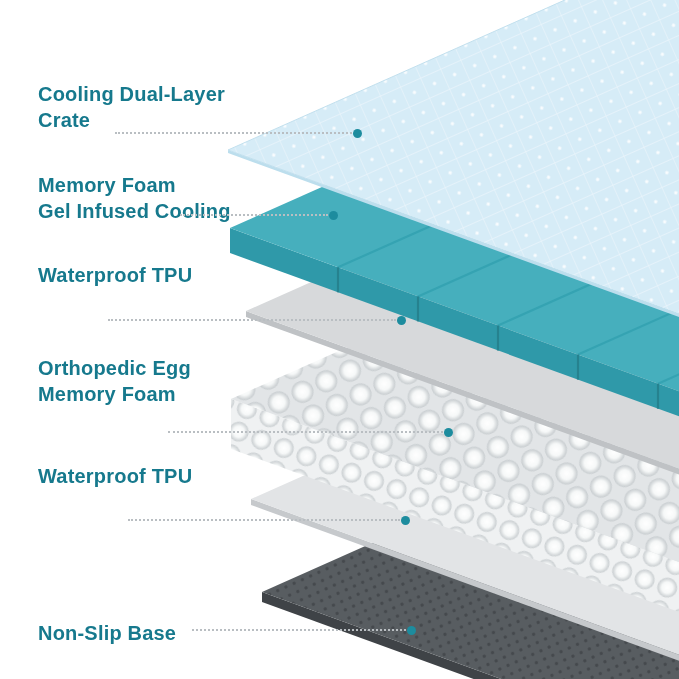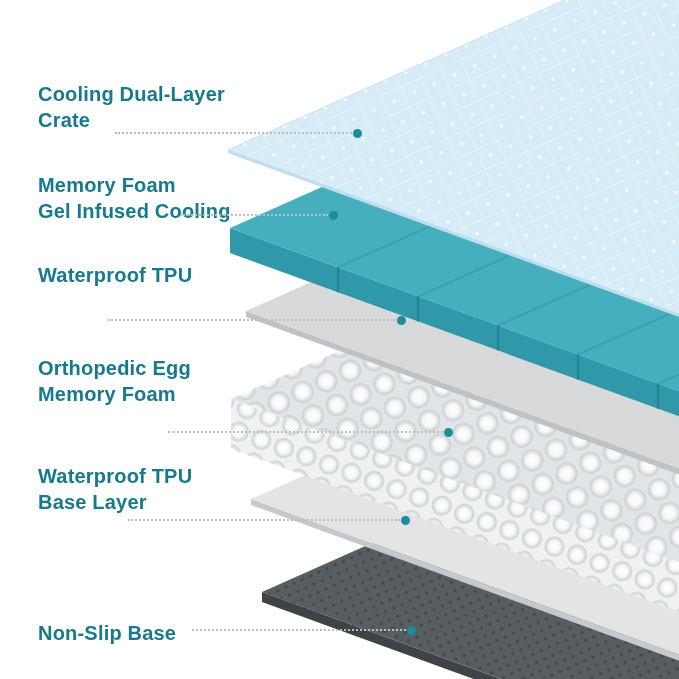--- a/index.html
+++ b/index.html
@@ -136,21 +136,20 @@
   </div>
   <div class="layer-label" style="top:262px">
     <div>Waterproof TPU</div>
   </div>
   <div class="layer-label" style="top:355px">
     <div>Orthopedic Egg</div>
     <div>Memory Foam</div>
   </div>
   <div class="layer-label" style="top:463px">
     <div>Waterproof TPU</div>
-    <div>Base Layer</div>
   </div>
   <div class="layer-label" style="top:620px">
     <div>Non-Slip Base</div>
     <div></div>
   </div>
 
   <div class="leader" style="top:132px; left:115px; width:237px"></div>
   <div class="leader" style="top:214px; left:180px; width:148px"></div>
   <div class="leader" style="top:319px; left:108px; width:288px"></div>
   <div class="leader" style="top:431px; left:168px; width:275px"></div>

